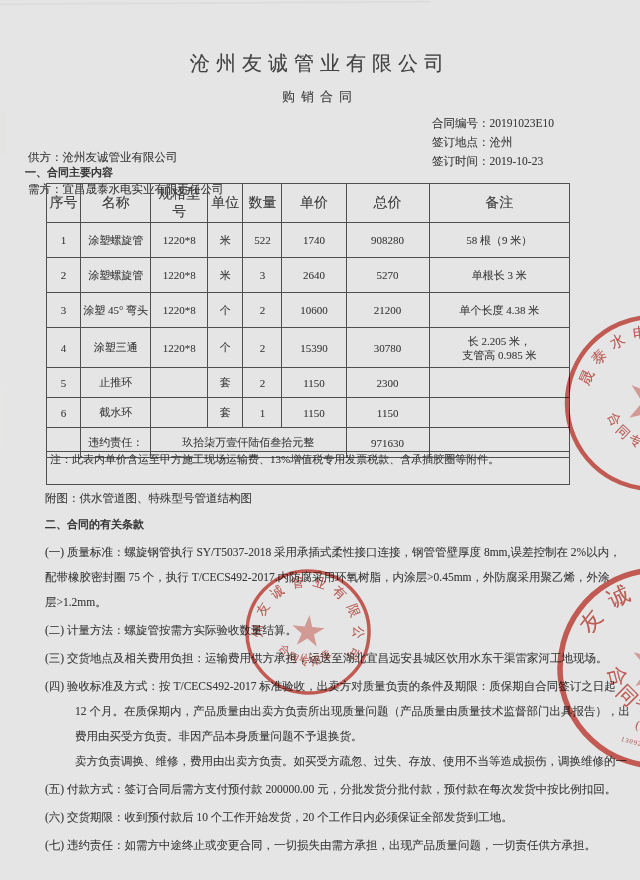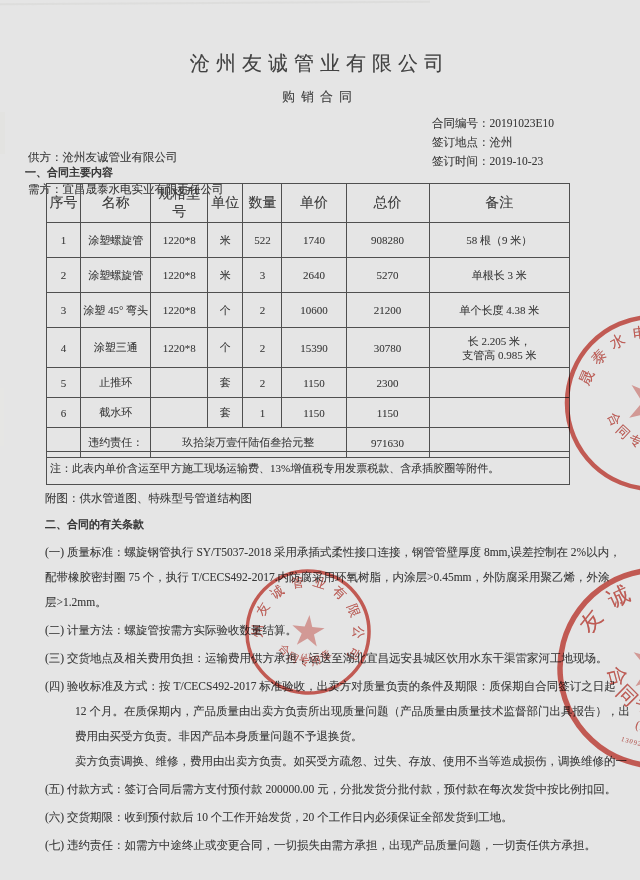--- a/index.html
+++ b/index.html
@@ -34,21 +34,21 @@
     text-align:center;vertical-align:middle;padding:1px 2px;color:#3c3c3c;}
   table.items thead tr{height:33px;}
   table.items thead th{font-size:14px;}
   #items-body tr{height:35px;}
   #items-body tr:nth-child(4){height:40px;}
   #items-body tr:nth-child(5),#items-body tr:nth-child(6){height:30px;}
   #total-row{height:30px;}
   td.remark{white-space:pre-line;line-height:14px;margin-top:40px;}
   
   .note-box{position:absolute;left:46px;top:451px;width:522px;height:32px;border:1px solid #4f4f4f;
-    display:flex;align-items:center;}
+    display:flex;align-items:flex-start;}
   .note-box span{font-size:11px;padding-left:3px;}
   
   #clauses{position:absolute;left:45px;top:540px;width:552px;}
   .clause{margin-bottom:3px;}
   .clause-line{height:25px;line-height:25px;font-size:11.5px;white-space:nowrap;}
   .clause-line.ind{padding-left:30px;}
   
   .stamp{position:absolute;mix-blend-mode:multiply;opacity:.82;pointer-events:none;}
   .stamp text{font-family:"Liberation Serif","DejaVu Serif",serif;}
 </style>

